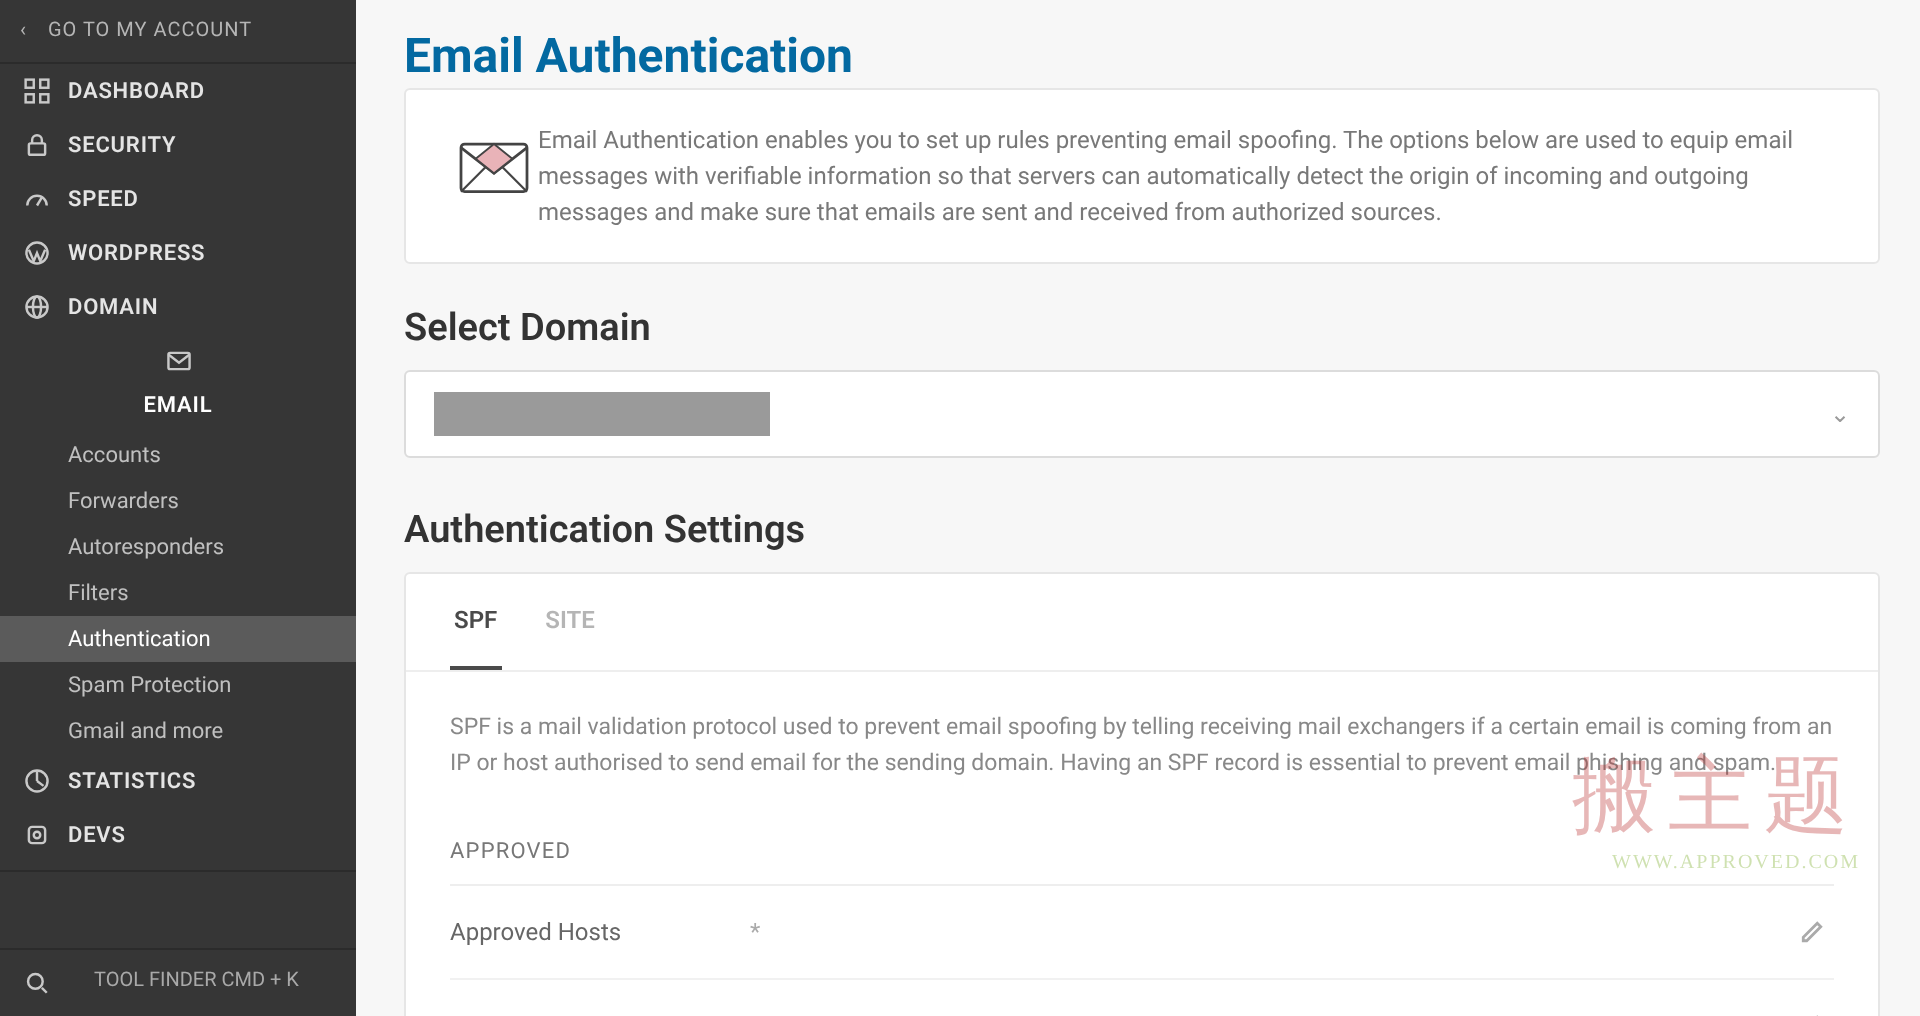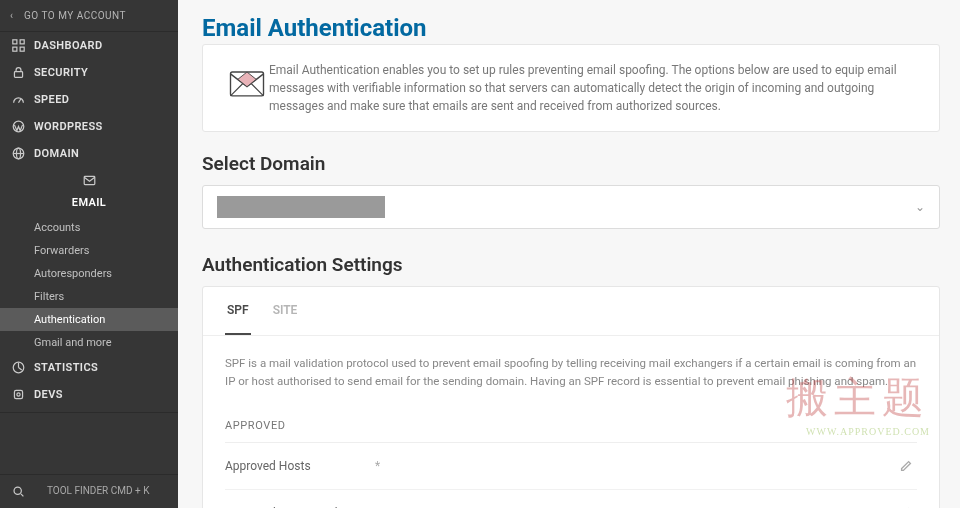--- a/index.html
+++ b/index.html
@@ -234,20 +234,21 @@
           <path d="M1.5 4 L8 9 L14.5 4"></path>
         </svg></span>
     <span>EMAIL</span>
   </div>
 
   <div class="sub-item">Accounts</div>
   <div class="sub-item">Forwarders</div>
   <div class="sub-item">Autoresponders</div>
   <div class="sub-item">Filters</div>
   <div class="sub-item active">Authentication</div>
+  <div class="sub-item">Spam Protection</div>
   <div class="sub-item">Gmail and more</div>
 
   <div class="nav-item">
     <span class="ico"><svg viewBox="0 0 16 16">
           <circle cx="8" cy="8" r="6.5"></circle>
           <path d="M8 8 V2 M8 8 L12 11"></path>
         </svg></span>
     <span>STATISTICS</span>
   </div>
   <div class="nav-item">

